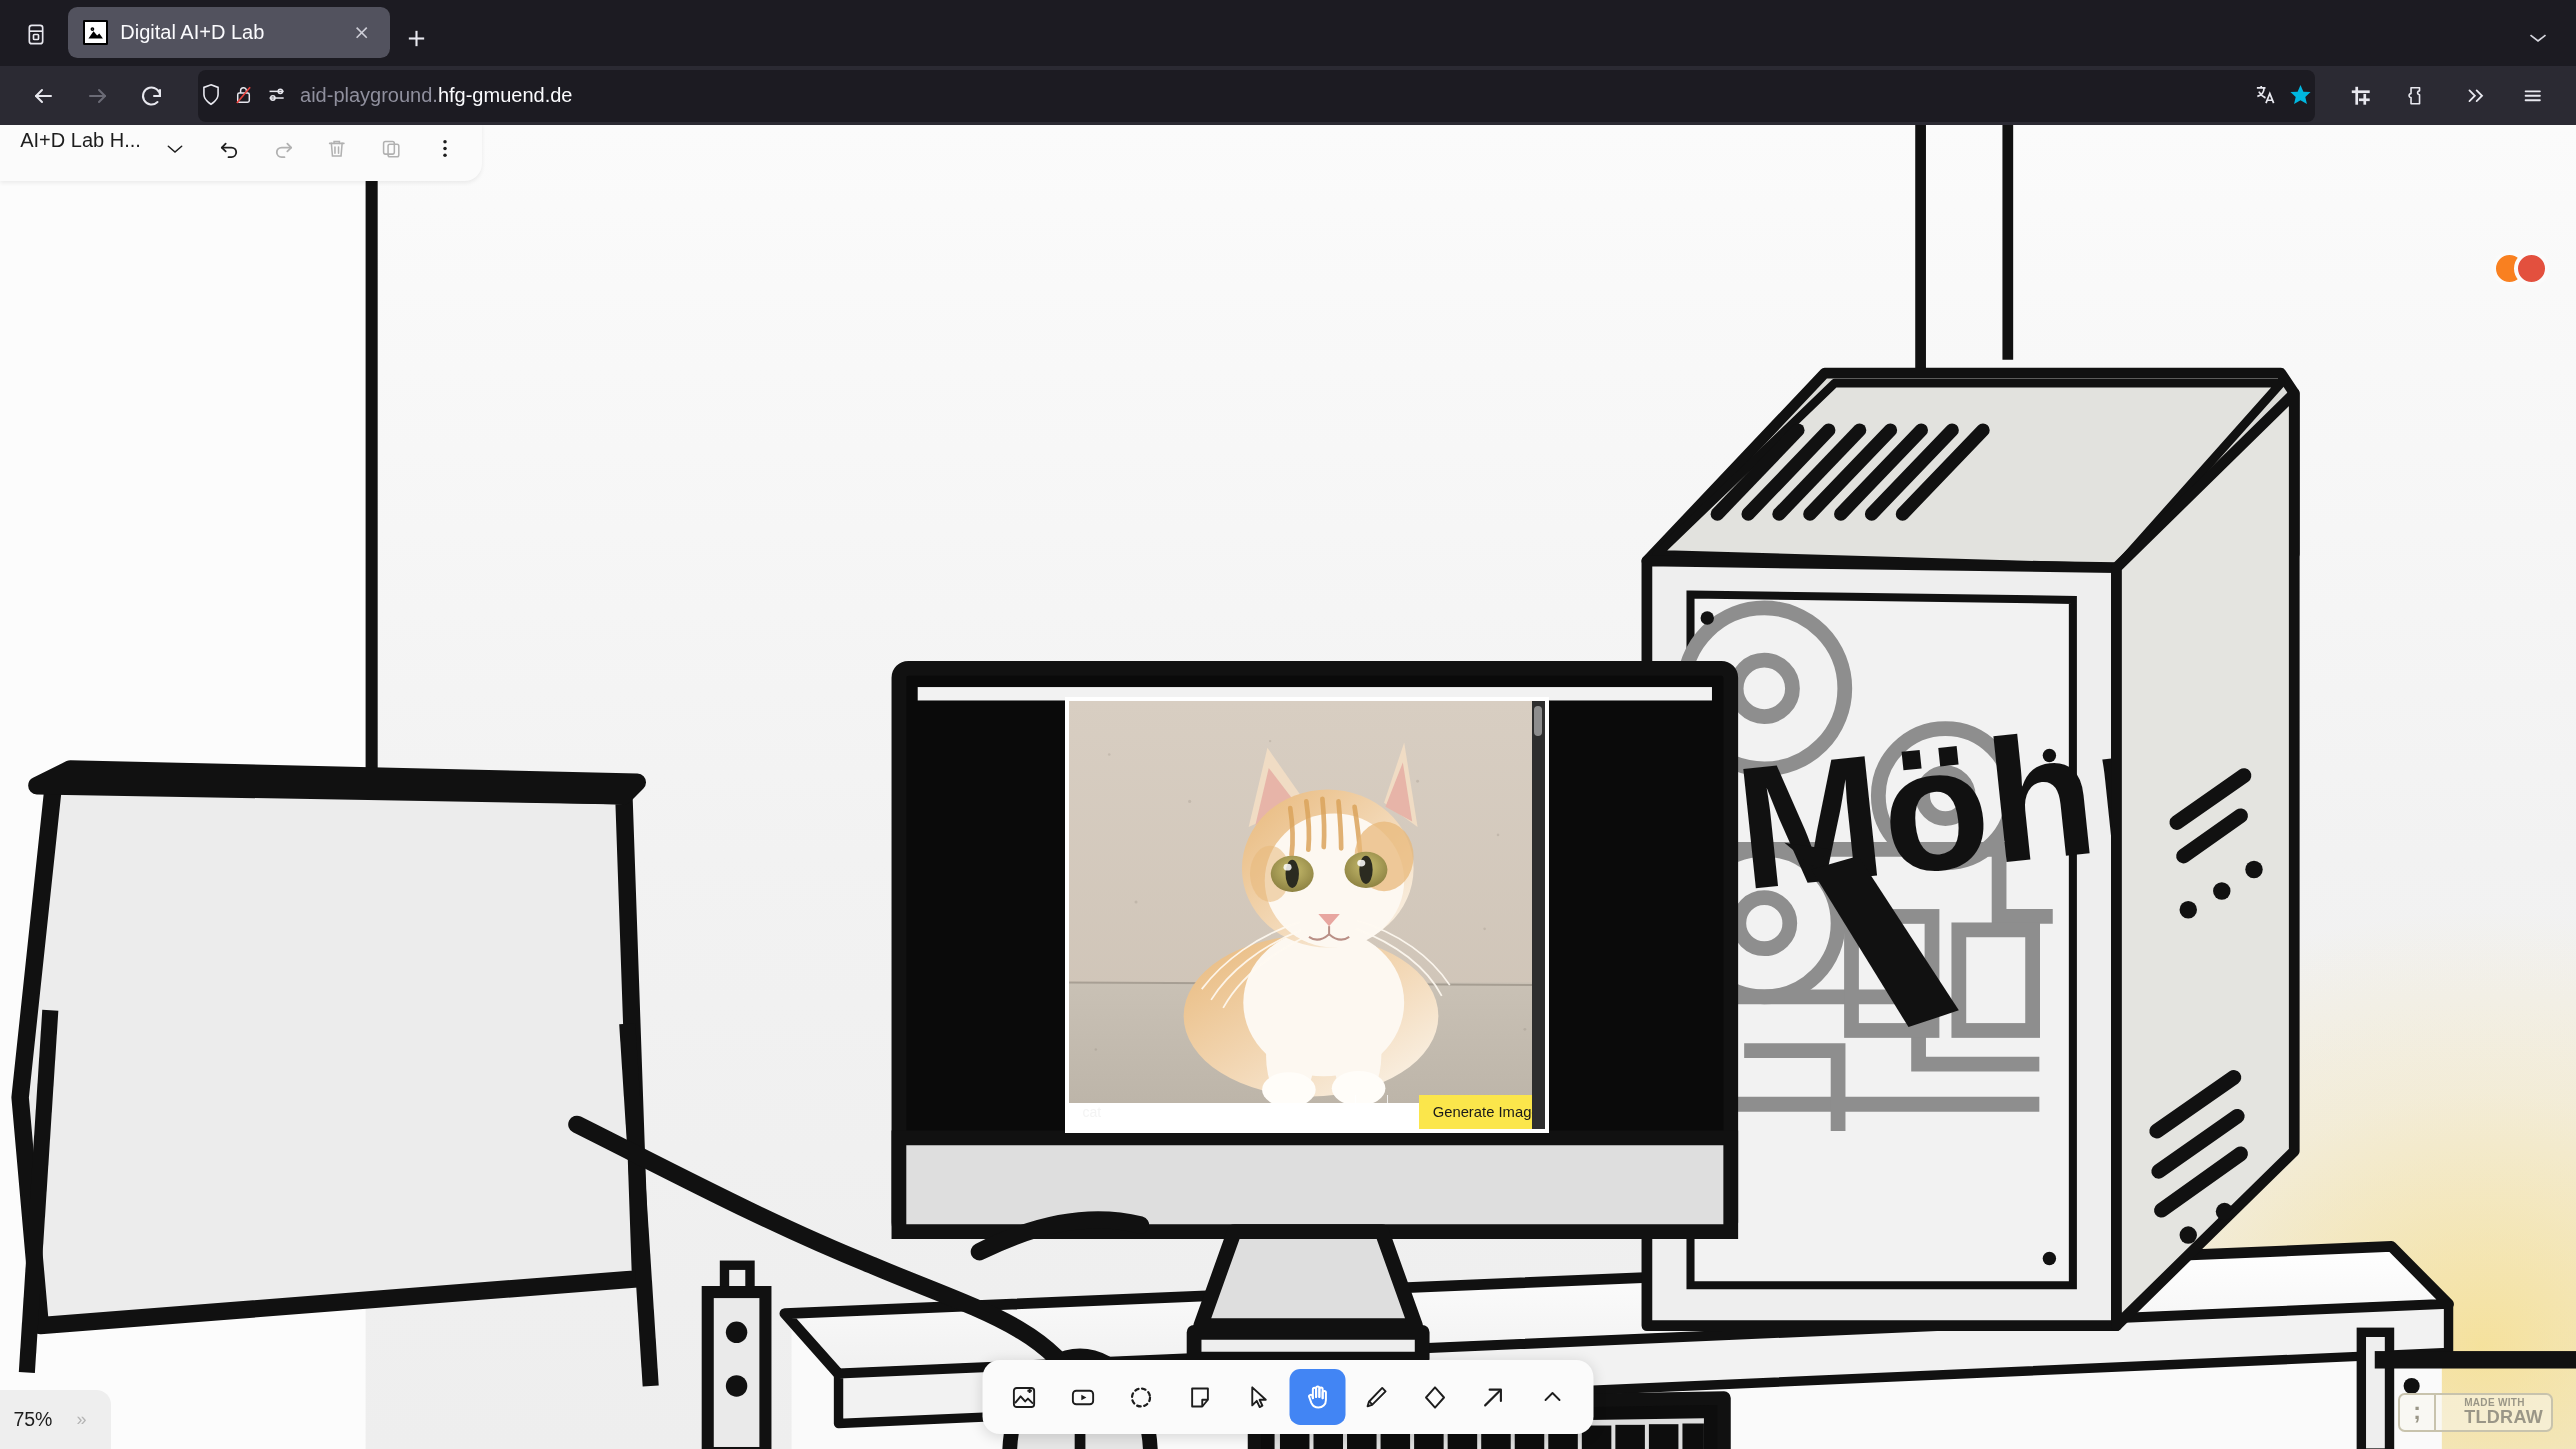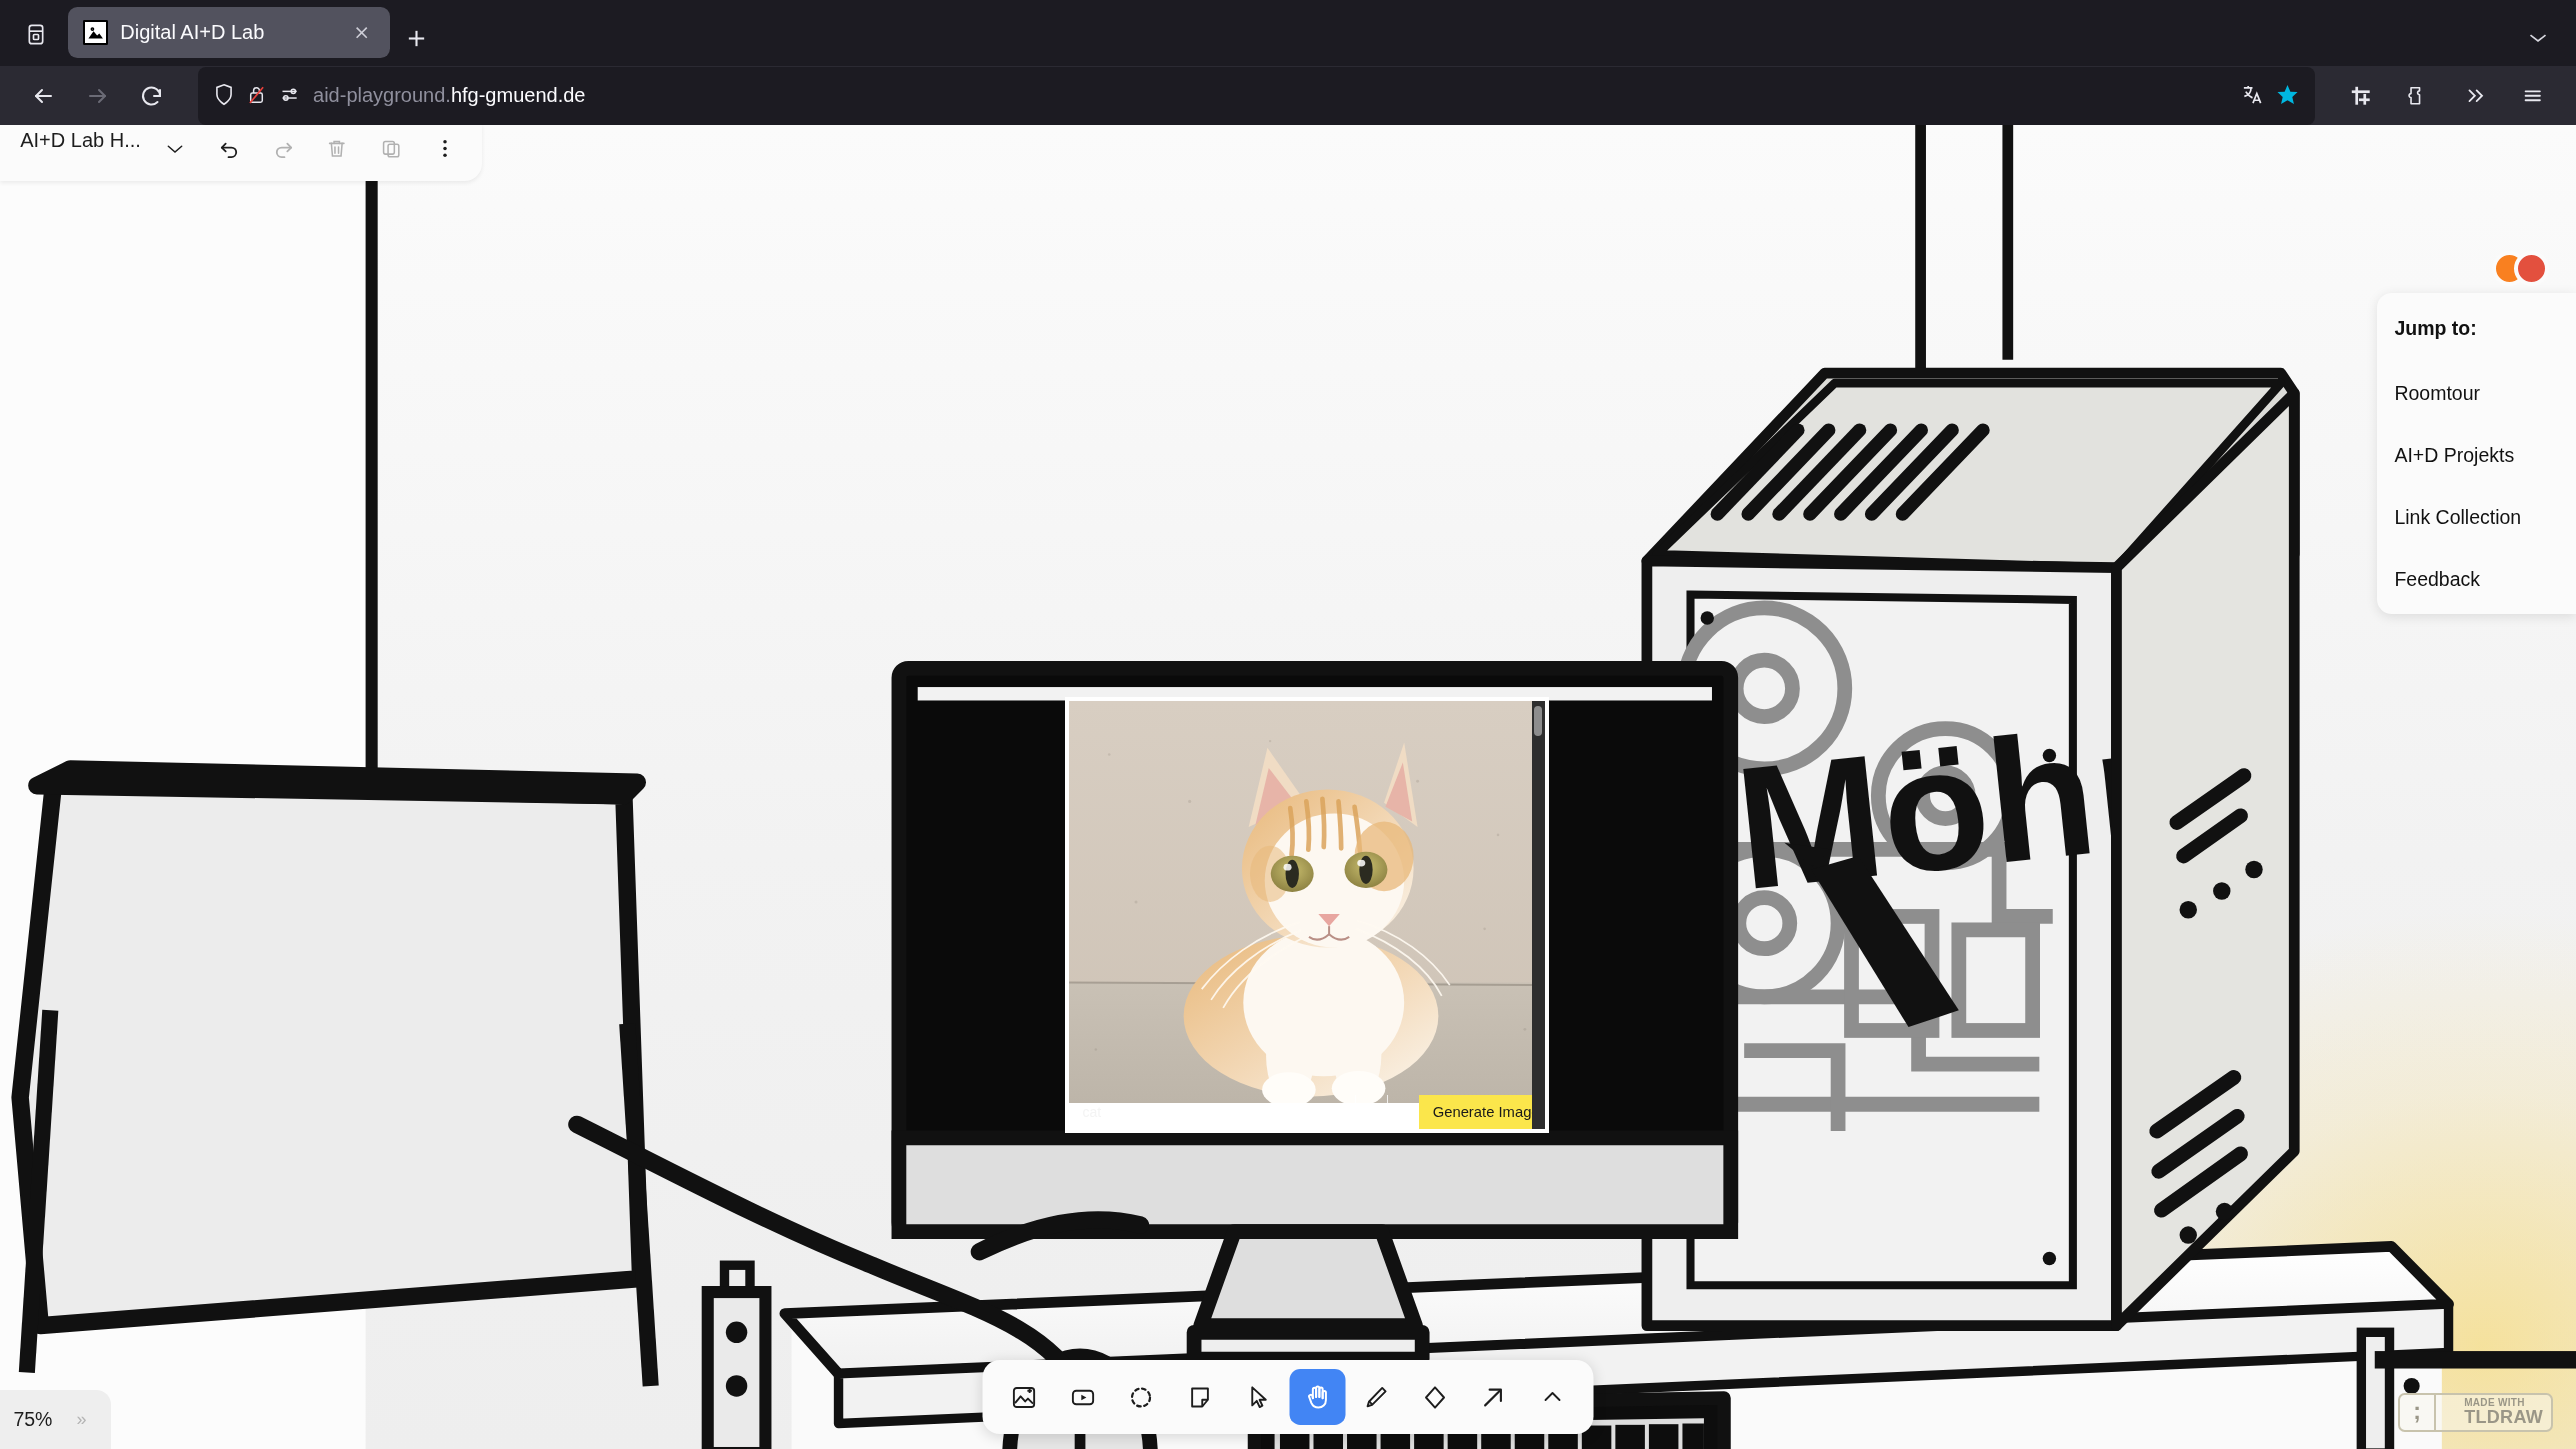--- a/index.html
+++ b/index.html
@@ -46,22 +46,22 @@
   .win-btn { width: 44px; height: 40px; display:flex; align-items:center; justify-content:center;
     color:#d8d8e0; font-size:20px;}
 
   .navbar {
     height: 59px; background: #2b2a33; display:flex; align-items:center; padding: 0 19px; gap: 6.7px;
   }
   .nav-btn { width: 48px; height: 48px; display:flex; align-items:center; justify-content:center;
     border-radius: 6.7px; }
   .nav-btn svg { display:block; }
   .urlbar {
-    flex: 1; height: 58px; background: #1c1b22; border-radius: 8px;
-    display:flex; align-items:center; padding: 0 16px; gap: 13.4px; margin: 0 14.8px;
+    flex: 1; height: 52px; background: #1c1b22; border-radius: 8px;
+    display:flex; align-items:center; padding: 0 3px; gap: 13.4px; margin: 0 14.8px;
     position: relative;
   }
   .url-text { font-size: 20px; color: #8f8f9d; white-space: nowrap; }
   .url-text b { color: #fbfbfe; font-weight: 400; }
   .url-right { display:flex; align-items:center; gap: 12px; margin-left:auto; }
   .nav-right { display:flex; align-items:center; gap: 9.4px; }
 
   
   .canvas {
     position: absolute; top: 125px; left: 0; width: 2576px; height: 1324px;
@@ -605,27 +605,20 @@
             <circle cx="12" cy="21" r="2.1"></circle>
         </svg>
       </div>
     </div>
 
     <div class="presence">
       <div class="av a"></div>
       <div class="av b"></div>
     </div>
 
-    <div class="jump-panel">
-      <div class="jump-title">Jump to:</div>
-      <div class="jump-link">Roomtour</div>
-      <div class="jump-link">AI+D Projekts</div>
-      <div class="jump-link">Link Collection</div>
-      <div class="jump-link">Feedback</div>
-    </div>
 
     <div class="toolbar">
       <div class="tool">
         <svg width="27" height="27" viewBox="0 0 24 24" stroke="#1d1d1d" stroke-width="1.7" fill="none" stroke-linejoin="round">
           <rect x="3" y="3.5" width="18" height="17" rx="2.5"></rect>
           <path d="M4 17 L9 11 L13 15.5 L15.5 13 L20 17.5"></path>
           <path d="M15 6 h4 M17 4 v4"></path>
         </svg>
       </div>
       <div class="tool">

